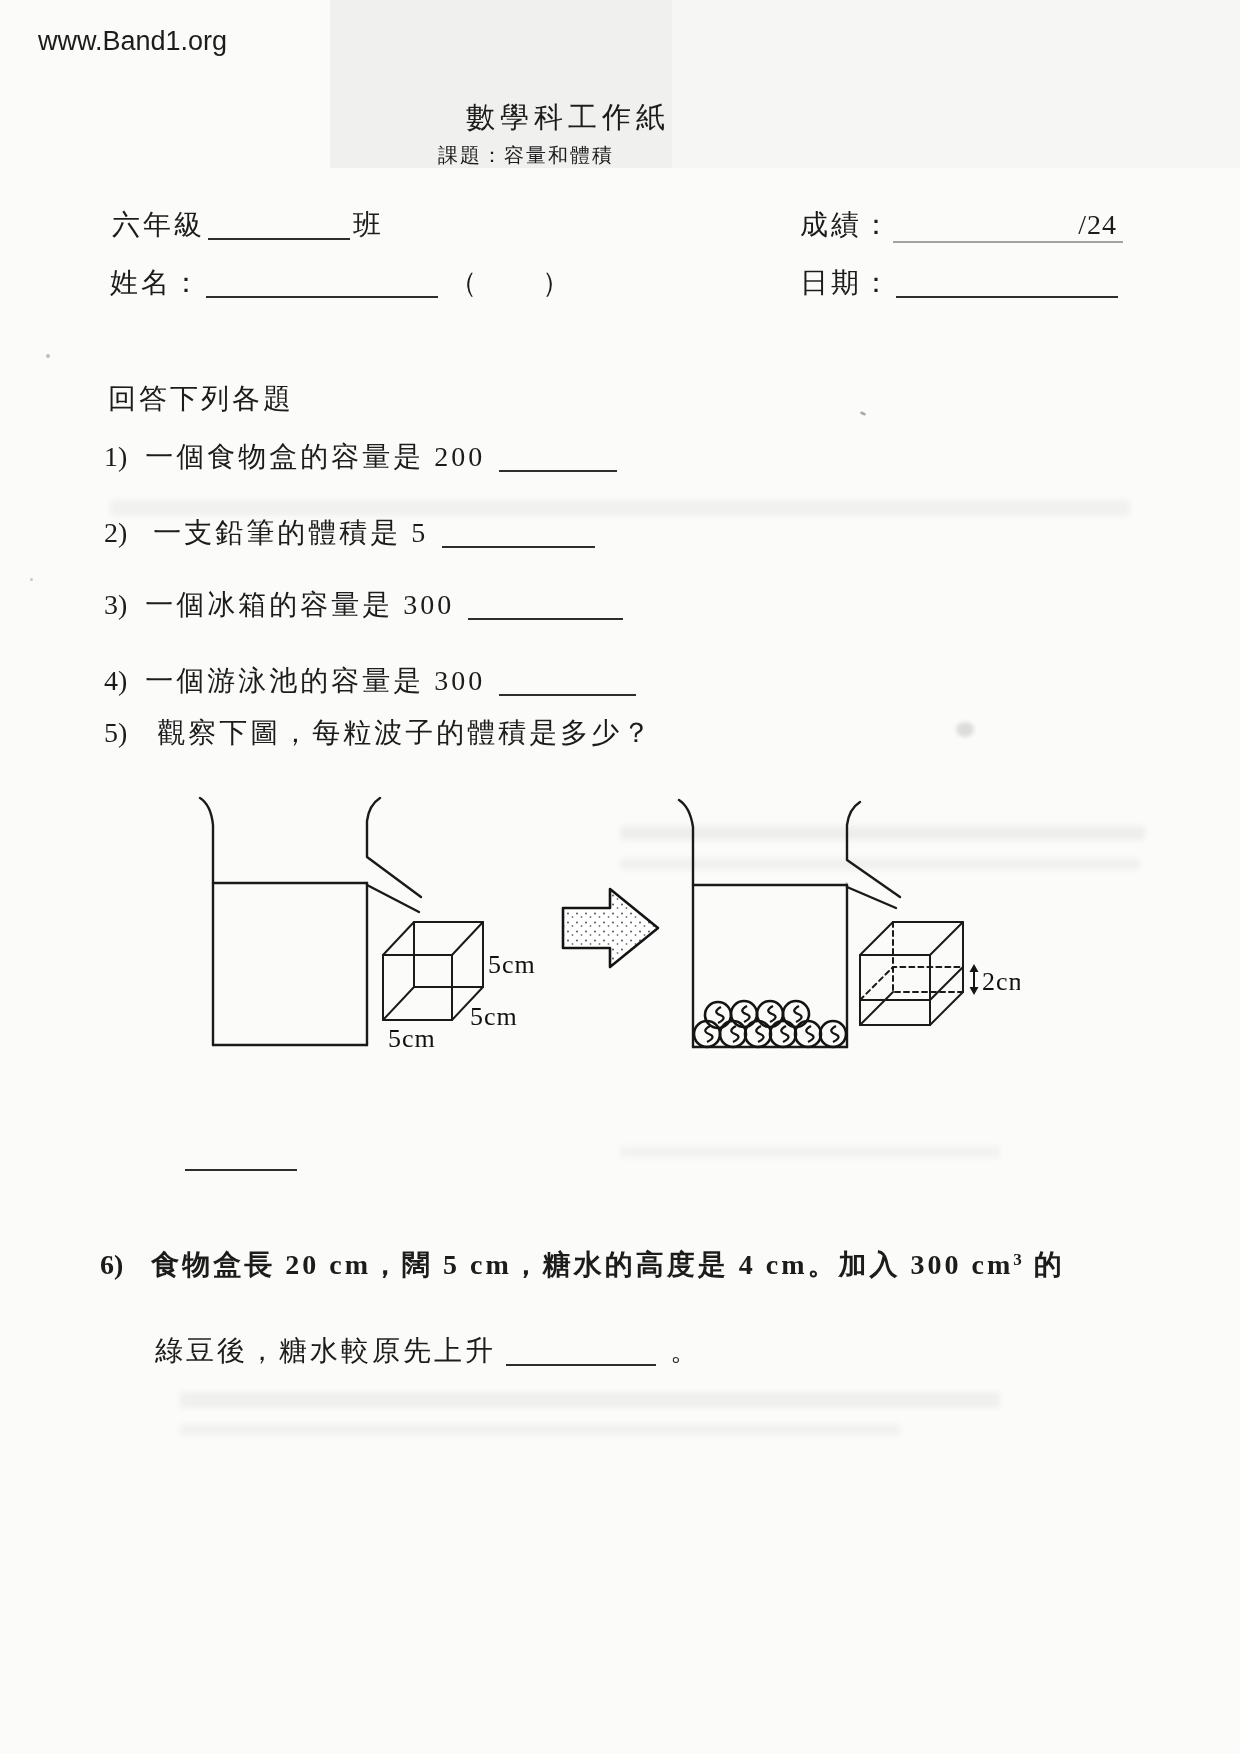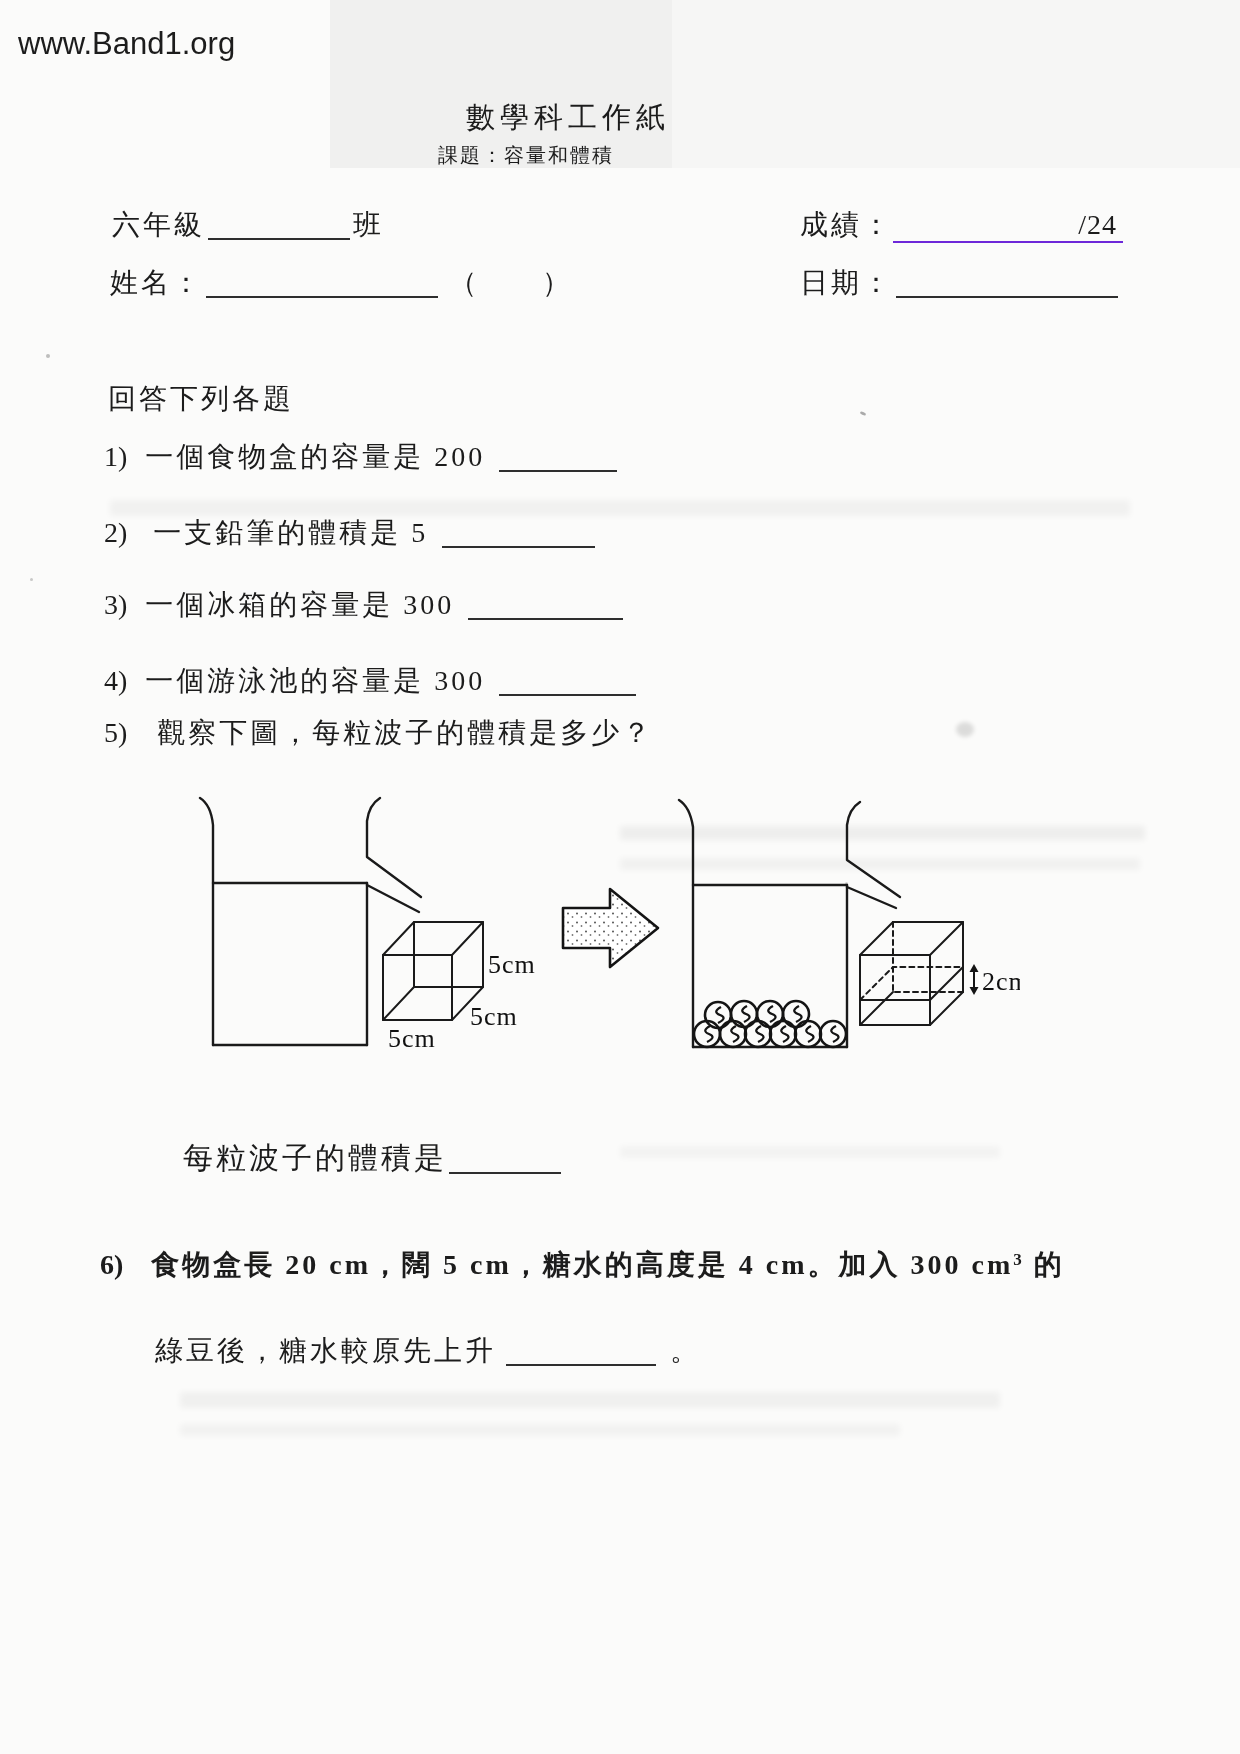--- a/index.html
+++ b/index.html
@@ -1,27 +1,27 @@
 <!DOCTYPE html>
 <html><head>
 <meta charset="utf-8">
 <style>
   html,body{margin:0;padding:0;}
   body{
     width:1240px;height:1754px;position:relative;overflow:hidden;
     background:#fbfbfa;color:#1c1c1c;
     font-family:"Liberation Serif","DejaVu Serif",serif;
   }
-  .watermark{position:absolute;left:18px;top:26px;font-size:31px;letter-spacing:0;
+  .watermark{position:absolute;left:38px;top:26px;font-size:27px;letter-spacing:0;
     font-family:"Liberation Sans","DejaVu Sans",sans-serif;}
   .title{position:absolute;left:466px;top:98px;font-size:29px;letter-spacing:5px;white-space:nowrap;}
   .subtitle{position:absolute;left:438px;top:142px;font-size:20px;letter-spacing:2px;white-space:nowrap;}
   .row{position:absolute;font-size:28px;letter-spacing:3px;white-space:nowrap;}
   .blank{display:inline-block;height:2px;background:#2e2e2e;vertical-align:-6px;margin:0 3px;}
-  .score-blank{display:inline-block;width:224px;border-bottom:2px solid #6d28d9;
+  .score-blank{display:inline-block;width:224px;border-bottom:2px solid #a3a3a3;
     text-align:right;letter-spacing:1px;padding-right:6px;}
   .qnum{display:inline-block;margin-right:18px;letter-spacing:0;}
   .sup{vertical-align:9px;font-size:17px;letter-spacing:0;}
   .after-sup{margin-left:12px;}
   .smudge{position:absolute;background:#000;}
   .speck{position:absolute;background:#333;border-radius:50%;}
   .ln{fill:none;stroke:#1a1a1a;stroke-width:2.4;stroke-linecap:round;stroke-linejoin:round;}
   .lnthin{fill:none;stroke:#1a1a1a;stroke-width:2;stroke-linecap:round;stroke-linejoin:round;}
   .dash{stroke-dasharray:5 4;}
   .lbl{font-family:"Liberation Serif","DejaVu Serif",serif;font-size:26px;fill:#111;letter-spacing:1px;}
@@ -146,21 +146,21 @@
     <g>
       <line x1="804" y1="184" x2="804" y2="205" stroke="#141414" stroke-width="2"></line>
       <polygon points="804,179 799.5,187 808.5,187" fill="#141414"></polygon>
       <polygon points="804,210 799.5,202 808.5,202" fill="#141414"></polygon>
       <text class="lbl" x="812" y="205">2cm</text>
     </g>
   </g>
 </svg>
 
 <div class="row" style="left:183px;top:1138px;font-size:30px;">
-  <span>每粒波子的體積是</span><span class="blank" style="width:112px;margin-left:2px;"></span>
+  <span class="blank" style="width:112px;margin-left:2px;"></span>
 </div>
 
 <div class="row" style="left:100px;top:1246px;font-weight:bold;">
   <span class="qnum" style="margin-right:28px;">6)</span><span>食物盒長 20 cm，闊 5 cm，糖水的高度是 4 cm。加入 300 cm</span><span class="sup">3</span><span class="after-sup">的</span>
 </div>
 <div class="row" style="left:155px;top:1332px;">
   <span>綠豆後，糖水較原先上升</span><span class="blank" style="width:150px;margin-left:10px;margin-right:14px;"></span><span>。</span>
 </div>
 
 </body></html>

